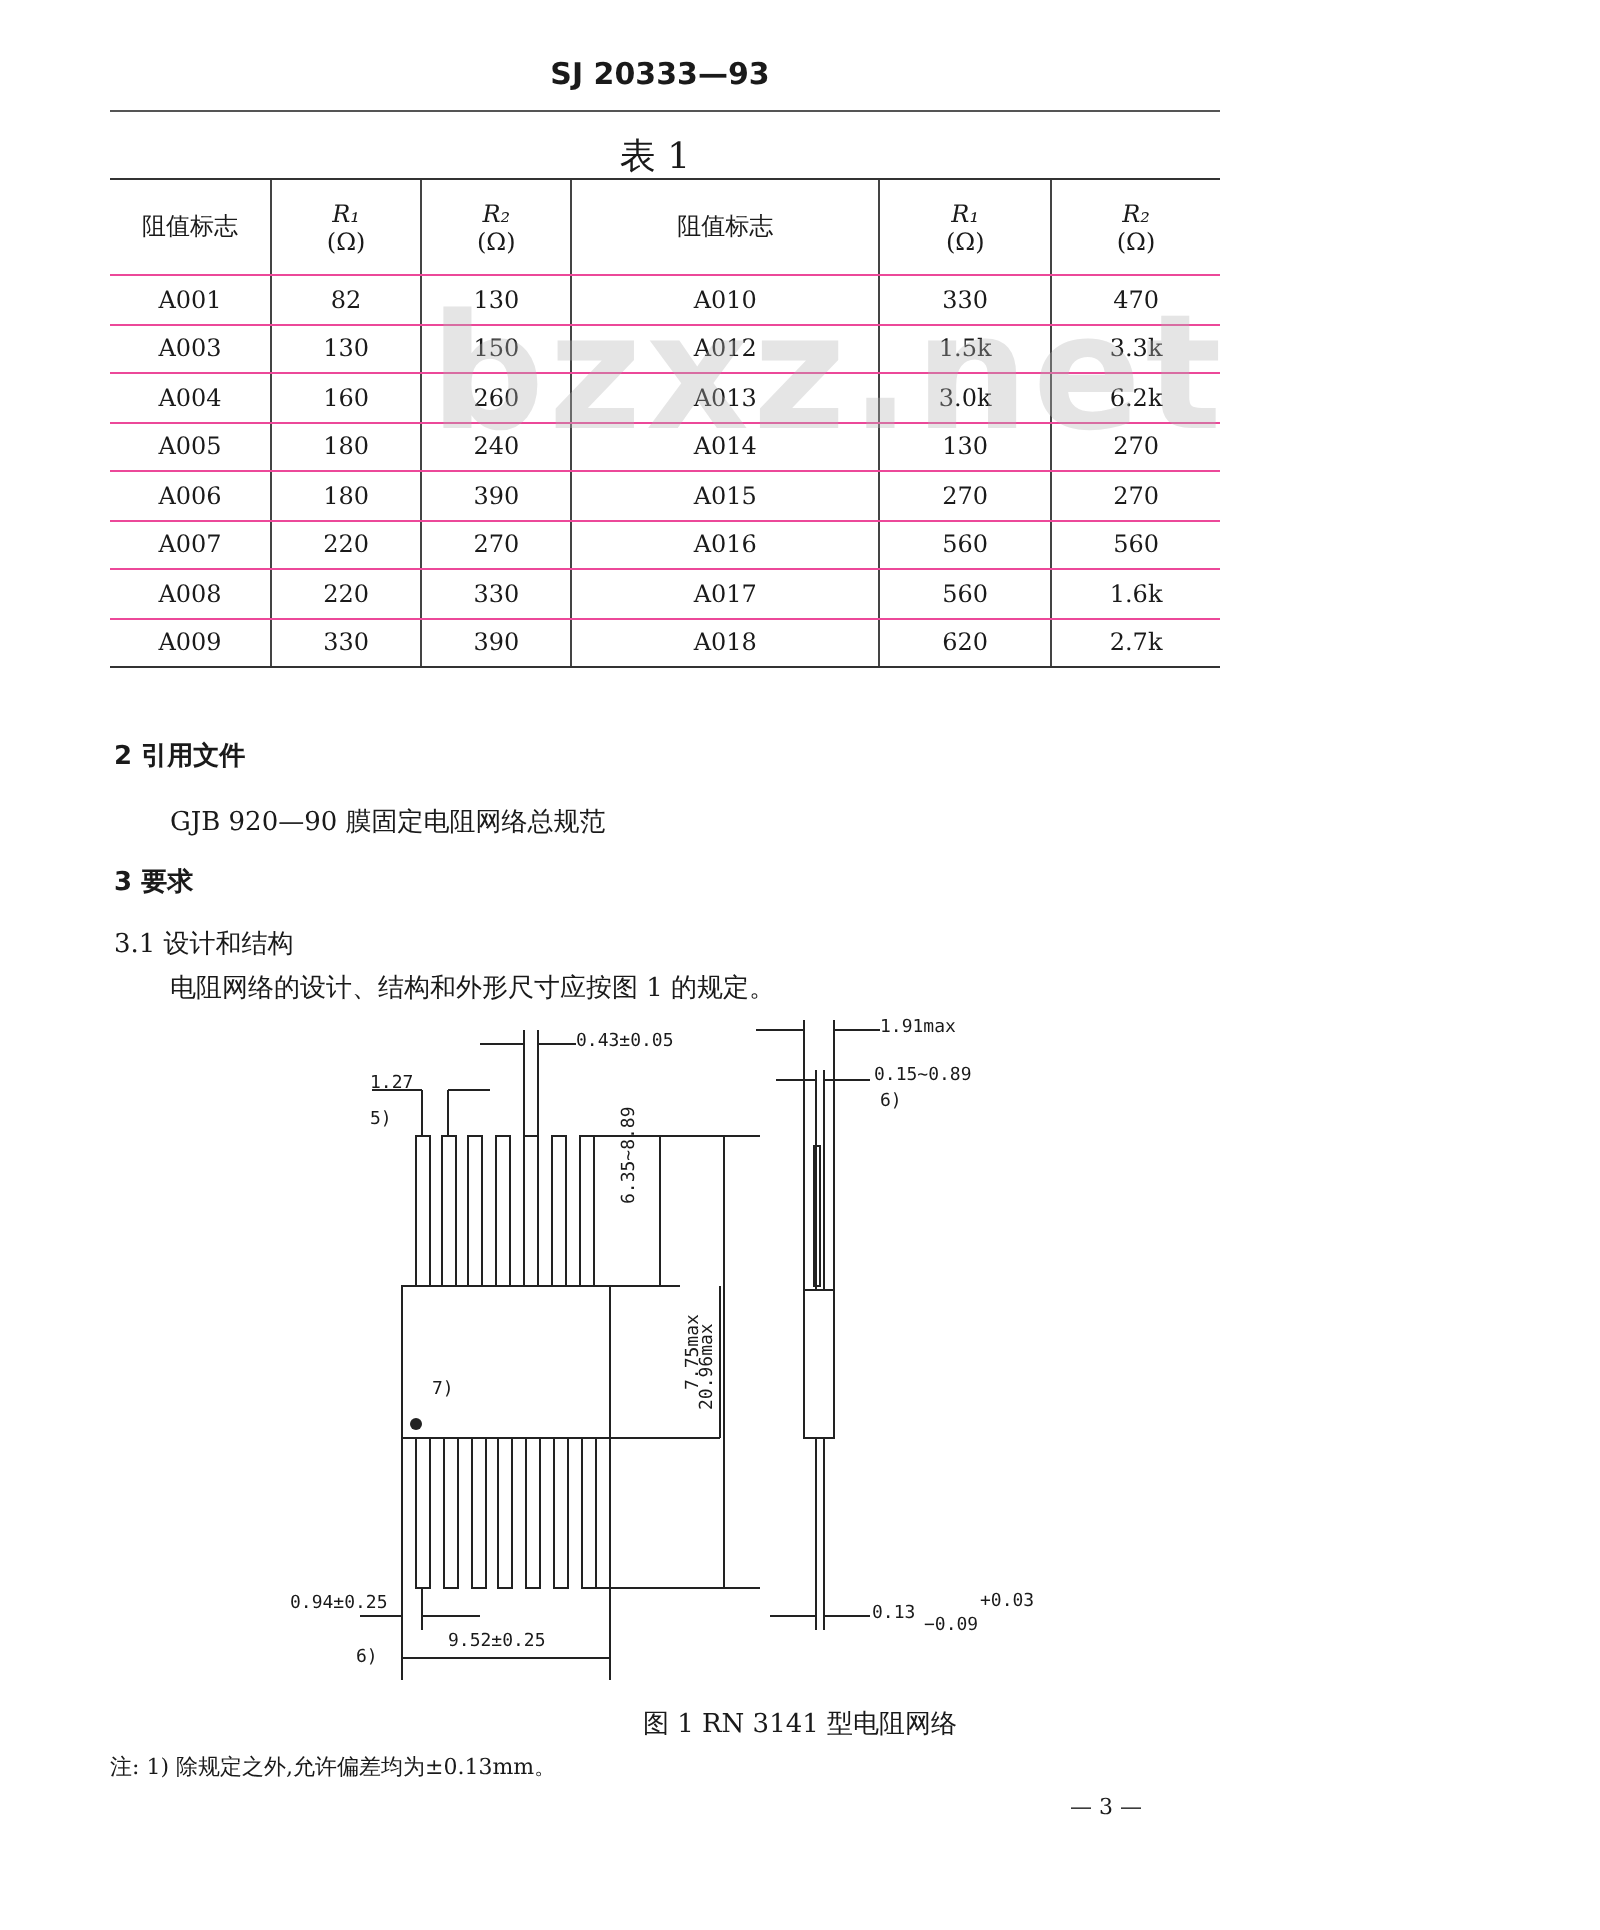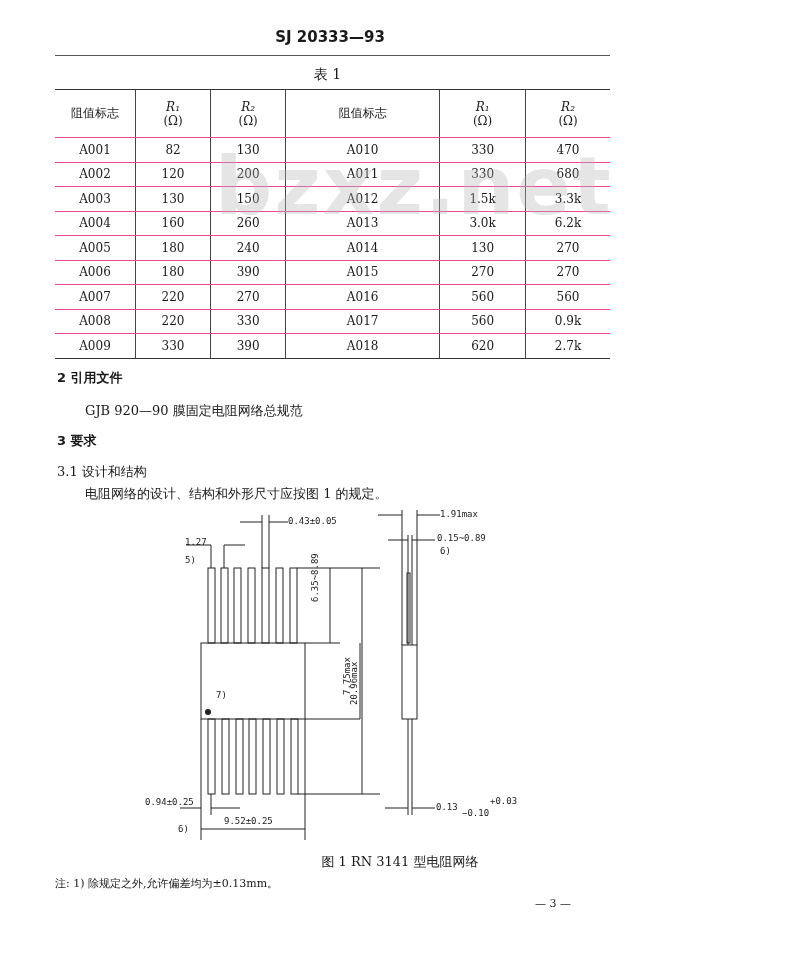--- a/index.html
+++ b/index.html
@@ -1,20 +1,20 @@
 <!DOCTYPE html>
 <html><head>
 <meta charset="utf-8">
 <style>
   html,body{margin:0;padding:0;background:#fff;}
   body{width:800px;height:965px;position:relative;overflow:hidden;font-family:"DejaVu Serif",serif;color:#1a1a1a;}
   .abs{position:absolute;}
   .hdr{top:28px;left:0;width:660px;text-align:center;font-family:"DejaVu Sans",sans-serif;font-weight:bold;font-size:15px;}
   .hr{top:55px;left:55px;width:555px;border-top:1px solid #555;}
-  .caption{top:66px;left:0;width:655px;text-align:center;font-size:14px;}
+  .caption{top:66px;left:0;width:655px;text-align:center;font-size:18px;}
   table.t1{position:absolute;top:89px;left:55px;width:555px;border-collapse:collapse;font-size:12px;}
   table.t1 td,table.t1 th{border-bottom:1px solid #ec4899;text-align:center;font-weight:normal;padding:0;}
   table.t1 th{height:47px;border-top:1.5px solid #333;}
   table.t1 td{height:23.5px;}
   table.t1 td+td, table.t1 th+th{border-left:1px solid #444;}
   table.t1 tr:last-child td{border-bottom:1.5px solid #333;}
   .sym{font-style:italic;}
   .sec{font-size:13px;}
   .watermark{top:140px;left:215px;font-family:"DejaVu Sans",sans-serif;font-weight:bold;font-size:80px;color:rgba(180,180,180,0.35);letter-spacing:2px;}
   .dim{font-family:"DejaVu Sans Mono",monospace;font-size:9px;}
@@ -39,28 +39,20 @@
     <th><span class="sym">R₁</span><br><span>(Ω)</span></th>
     <th><span class="sym">R₂</span><br><span>(Ω)</span></th>
   </tr>
   <tr>
         <td>A001</td>
         <td>82</td>
         <td>130</td>
         <td>A010</td>
         <td>330</td>
         <td>470</td>
-      </tr>
-  <tr>
-        <td>A002</td>
-        <td>120</td>
-        <td>200</td>
-        <td>A011</td>
-        <td>330</td>
-        <td>680</td>
       </tr>
   <tr>
         <td>A003</td>
         <td>130</td>
         <td>150</td>
         <td>A012</td>
         <td>1.5k</td>
         <td>3.3k</td>
       </tr>
   <tr>
@@ -94,21 +86,21 @@
         <td>A016</td>
         <td>560</td>
         <td>560</td>
       </tr>
   <tr>
         <td>A008</td>
         <td>220</td>
         <td>330</td>
         <td>A017</td>
         <td>560</td>
-        <td>0.9k</td>
+        <td>1.6k</td>
       </tr>
   <tr>
         <td>A009</td>
         <td>330</td>
         <td>390</td>
         <td>A018</td>
         <td>620</td>
         <td>2.7k</td>
       </tr>
 </tbody>
@@ -191,17 +183,17 @@
 <div class="abs dim" style="top:705px;left:349px;transform:rotate(-90deg);transform-origin:left top;">20.96max</div>
 <div class="abs dim" style="top:690px;left:216px;">7)</div>
 <div class="abs dim" style="top:797px;left:145px;">0.94±0.25</div>
 <div class="abs dim" style="top:824px;left:178px;">6)</div>
 <div class="abs dim" style="top:816px;left:224px;">9.52±0.25</div>
 <div class="abs dim" style="top:509px;left:440px;">1.91max</div>
 <div class="abs dim" style="top:533px;left:437px;">0.15~0.89</div>
 <div class="abs dim" style="top:546px;left:440px;">6)</div>
 <div class="abs dim" style="top:802px;left:436px;">0.13</div>
 <div class="abs dim" style="top:796px;left:462px;margin-left:28px;">+0.03</div>
-<div class="abs dim" style="top:808px;left:462px;">−0.10</div>
+<div class="abs dim" style="top:808px;left:462px;">−0.09</div>
 
 <div class="abs figcap">图 1   RN 3141 型电阻网络</div>
 <div class="abs note">注: 1)   除规定之外,允许偏差均为±0.13mm。</div>
 <div class="abs pg">—  3  —</div>
 
 </body></html>

